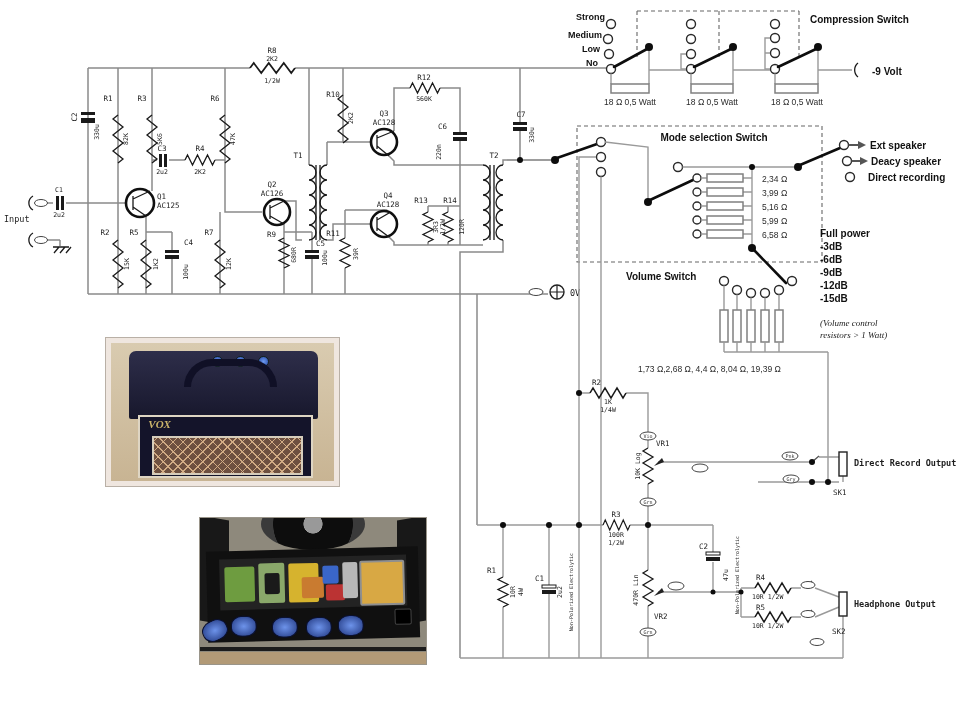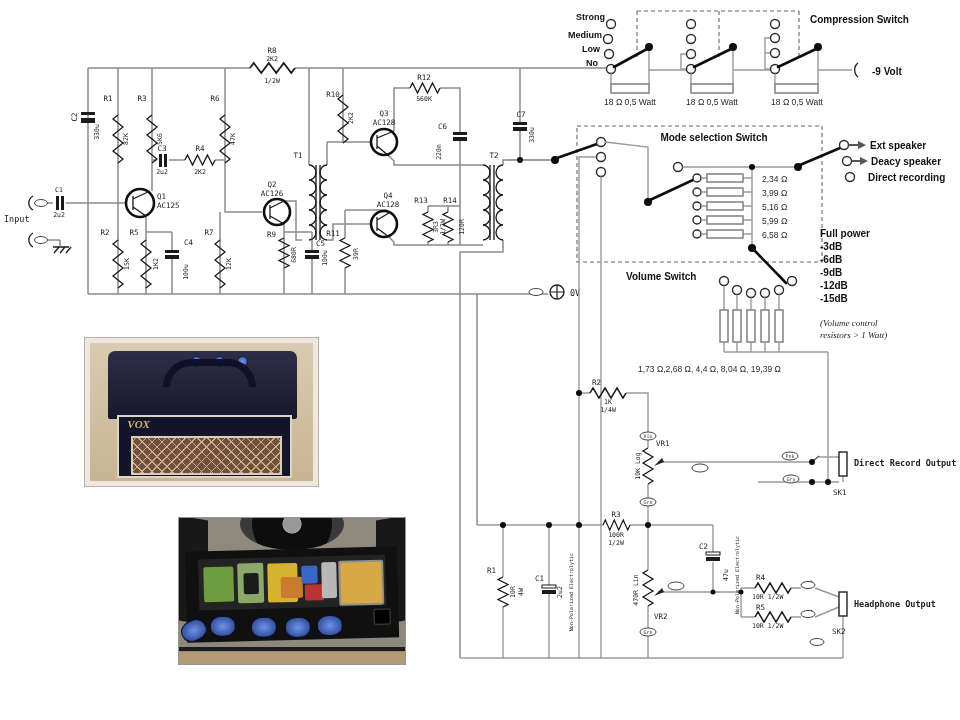--- a/index.html
+++ b/index.html
@@ -20,21 +20,21 @@
   .m6{font-size:6.5px;}
   .m7{font-size:7.5px;}
   .m8{font-size:8.5px;}
   .mb9{font-size:8.5px;font-weight:bold;}
   .b10{font-family:"Liberation Sans",sans-serif;font-weight:bold;font-size:10px;fill:#111;}
   .b9{font-family:"Liberation Sans",sans-serif;font-weight:bold;font-size:9px;fill:#111;}
   .s9{font-family:"Liberation Sans",sans-serif;font-size:8.5px;fill:#2b2b2b;}
   .i9{font-family:"Liberation Serif",serif;font-style:italic;font-size:9px;fill:#222;}
   .tagt{font-size:5px;fill:#333;}
   
-  .photo{position:absolute;box-sizing:border-box;}
+  .photo{position:absolute;box-sizing:border-box;margin-left:21px;}
   #p1{left:85px;top:338px;width:233px;height:148px;background:linear-gradient(#d9cbb0,#c8b493);
       border:5px solid #efe6df;outline:1px solid #b9b0a6;}
   #p1 .head{position:absolute;left:8%;top:6%;width:85%;height:49%;
       background:linear-gradient(#2e2e4a,#17172c);border-radius:7px 7px 2px 2px;}
   #p1 .handle{position:absolute;left:29%;top:12%;width:42%;height:30%;border:7px solid #101026;
       border-bottom:none;border-radius:60px 60px 0 0;}
   #p1 .knob{position:absolute;top:7%;width:9px;height:9px;border-radius:50%;
       background:radial-gradient(#6c9aef,#2a49a8);border:1px solid #122;}
   #p1 .cab{position:absolute;left:12%;top:52%;width:77%;height:43%;background:#14142a;
       border:2px solid #ded5c3;}

